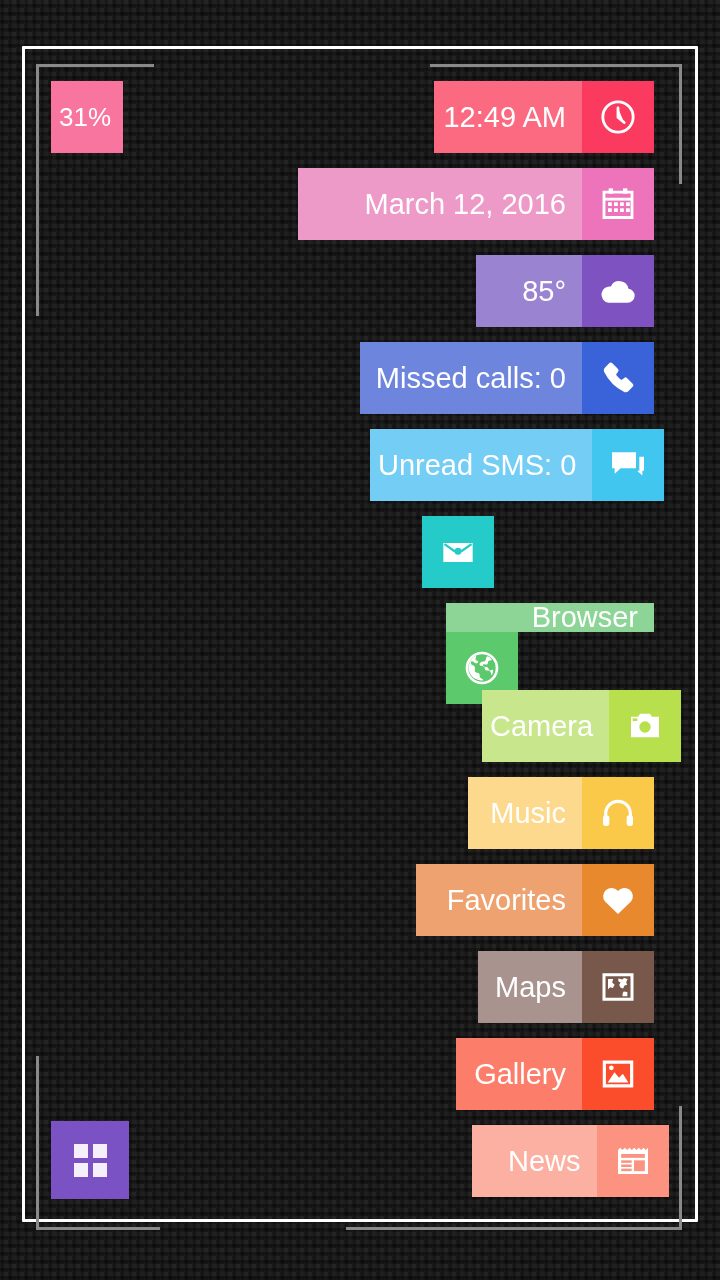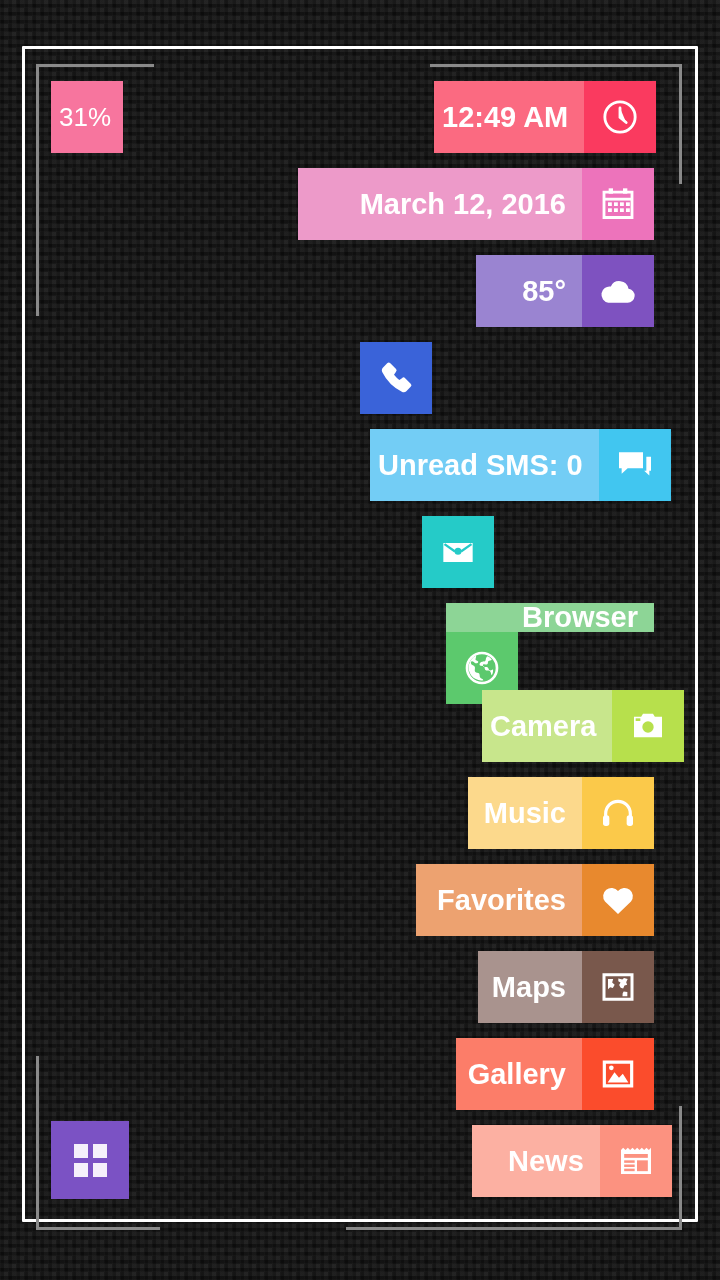--- a/index.html
+++ b/index.html
@@ -121,21 +121,21 @@
     flex: 1 1 auto;
     display: flex;
     align-items: center;
     justify-content: flex-end;
     padding: 0 16px 0 8px;
     color: #ffffff;
     font-size: 29px;
     line-height: 1;
     white-space: nowrap;
   }
-  .w-label span { display: block; font-weight: bold; }
+  .w-label span { display: block; }
 
   .w-icon {
     flex: 0 0 72px;
     width: 72px;
     display: flex;
     align-items: center;
     justify-content: center;
   }
   .w-icon svg { display: block; }
 
@@ -216,20 +216,23 @@
         <div class="w-label" style="background: rgb(154, 132, 209);">
           <span>85°</span>
         </div>
         <div class="w-icon" style="background: rgb(126, 82, 192);">
           <svg width="40" height="40" viewBox="0 0 24 24" fill="#ffffff">
             <path d="M6.2 19h11.6a4.2 4.2 0 0 0 .5-8.37 5.6 5.6 0 0 0-10.6-1.3A4.25 4.25 0 0 0 6.2 19z"></path>
           </svg>
         </div>
       </div>
       <div class="widget" style="top: 261px; width: 294px;">
+        <div class="w-label" style="background: rgb(110, 133, 222);">
+          <span>Missed calls: 0</span>
+        </div>
         <div class="w-icon" style="background: rgb(58, 99, 217);">
           <svg width="40" height="40" viewBox="0 0 24 24" fill="#ffffff">
             <path d="M6.7 3.2 4.1 5.8c-.7.7-.8 1.8-.3 2.7a26 26 0 0 0 11.7 11.7c.9.5 2 .4 2.7-.3l2.6-2.6a1.3 1.3 0 0 0 0-1.9l-3.3-3.3a1.3 1.3 0 0 0-1.9 0L14 13.2a22 22 0 0 1-3.2-3.2l1.1-1.6a1.3 1.3 0 0 0 0-1.9L8.6 3.2a1.3 1.3 0 0 0-1.9 0z"></path>
           </svg>
         </div>
       </div>
       <div class="widget" style="top: 348px; width: 284px;">
         <div class="w-label" style="background: rgb(115, 205, 245);">
           <span>Unread SMS: 0</span>
         </div>

